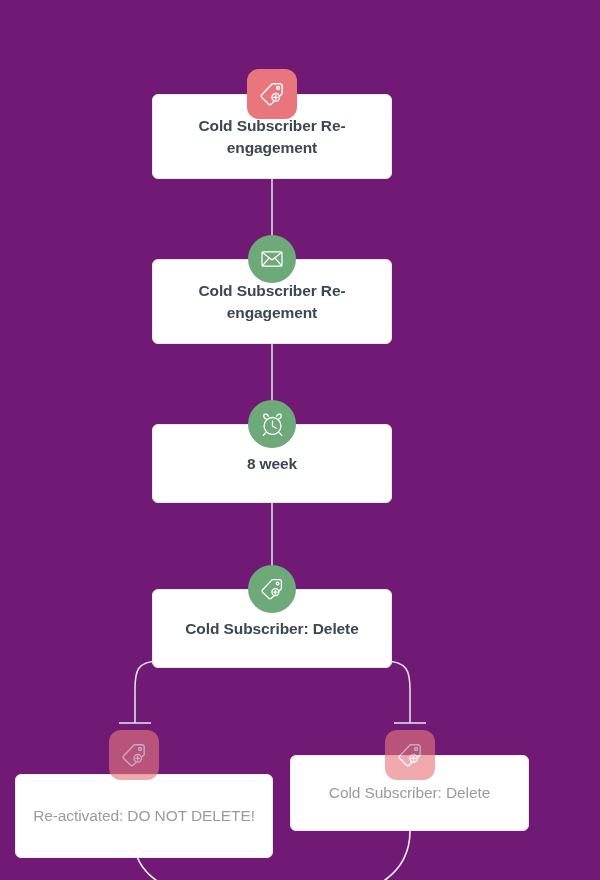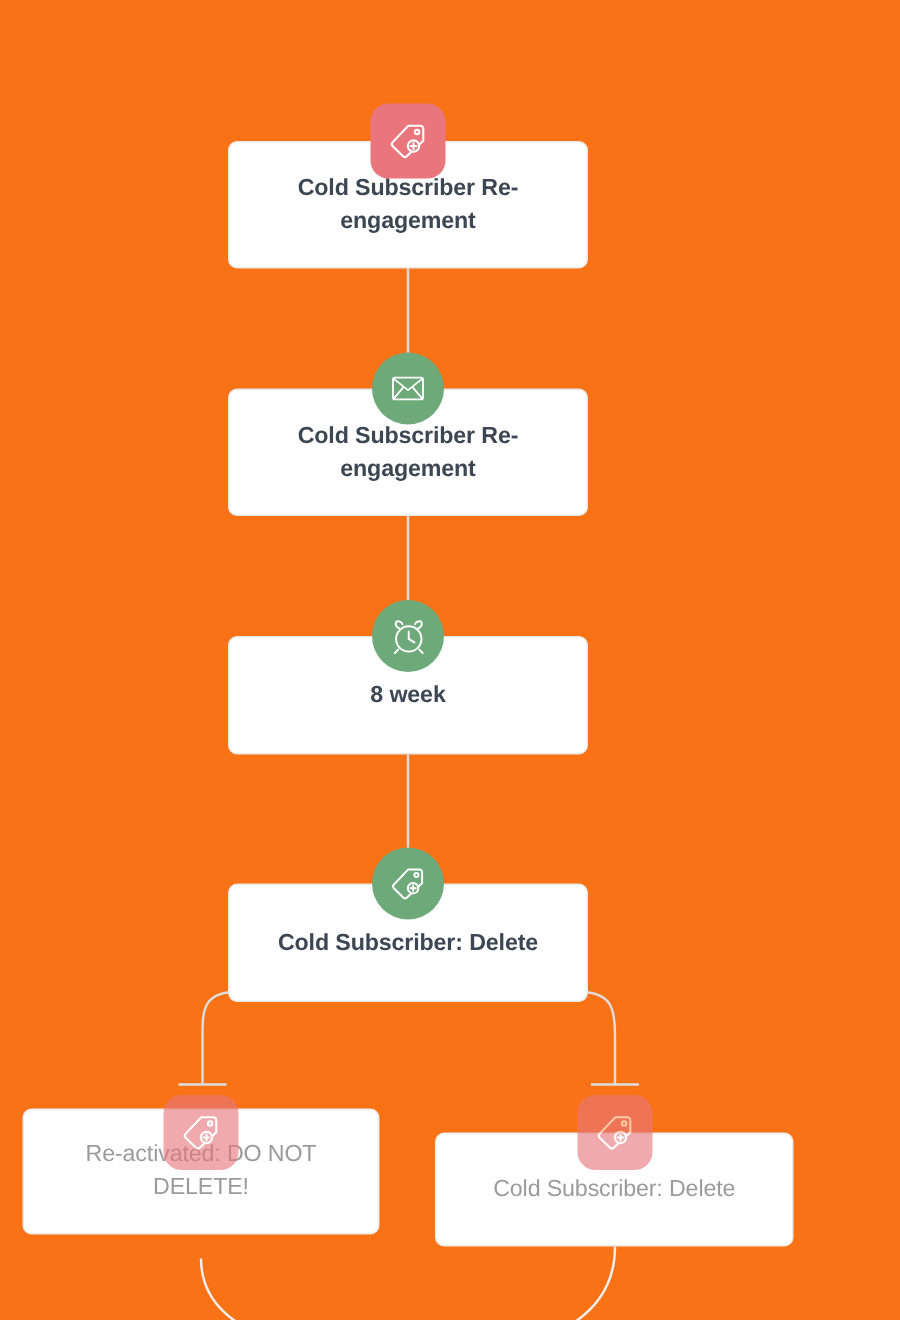--- a/index.html
+++ b/index.html
@@ -5,21 +5,21 @@
   * { box-sizing: border-box; margin: 0; padding: 0; }
   html, body {
     width: 600px; height: 880px;
     background: #ffffff;
     font-family: "Liberation Sans", sans-serif;
     overflow: hidden;
   }
   #canvas {
     position: relative;
     width: 600px; height: 880px;
-    background: #f97316;
+    background: #701a75;
   }
   #edges {
     position: absolute; left: 0; top: 0;
     width: 600px; height: 880px;
     pointer-events: none;
   }
 
   
   .node {
     position: absolute;
@@ -149,21 +149,21 @@
   <div class="badge rounded dim" style="left:109px; top:730px; background:#e8767c;">
     <svg width="26" height="26" viewBox="0 0 24 24" fill="none" stroke="#ffffff" stroke-width="1.3" stroke-linecap="round" stroke-linejoin="round">
       <path d="M12.2 2.6 H19.6 A1.8 1.8 0 0 1 21.4 4.4 V11.8 L11.3 21.3
                a1.8 1.8 0 0 1-2.5 0 L2.6 15.2 a1.8 1.8 0 0 1 0-2.5 Z"></path>
       <circle cx="17.6" cy="6.4" r="1.35"></circle>
       <circle cx="15.4" cy="15.1" r="3.5" fill="#e8767c"></circle>
       <line x1="15.4" y1="13.3" x2="15.4" y2="16.9"></line>
       <line x1="13.6" y1="15.1" x2="17.2" y2="15.1"></line>
     </svg>
   </div>
-  <div class="node faded" style="left:15px; top:739px; width:238px; height:84px;">
+  <div class="node faded" style="left:15px; top:774px; width:258px; height:84px;">
     <span class="node-label">Re-activated: DO NOT DELETE!</span>
   </div>
 
   <div class="badge rounded dim" style="left:385px; top:730px; background:#e8767c;">
     <svg width="26" height="26" viewBox="0 0 24 24" fill="none" stroke="#ffffff" stroke-width="1.3" stroke-linecap="round" stroke-linejoin="round">
       <path d="M12.2 2.6 H19.6 A1.8 1.8 0 0 1 21.4 4.4 V11.8 L11.3 21.3
                a1.8 1.8 0 0 1-2.5 0 L2.6 15.2 a1.8 1.8 0 0 1 0-2.5 Z"></path>
       <circle cx="17.6" cy="6.4" r="1.35"></circle>
       <circle cx="15.4" cy="15.1" r="3.5" fill="#e8767c"></circle>
       <line x1="15.4" y1="13.3" x2="15.4" y2="16.9"></line>

